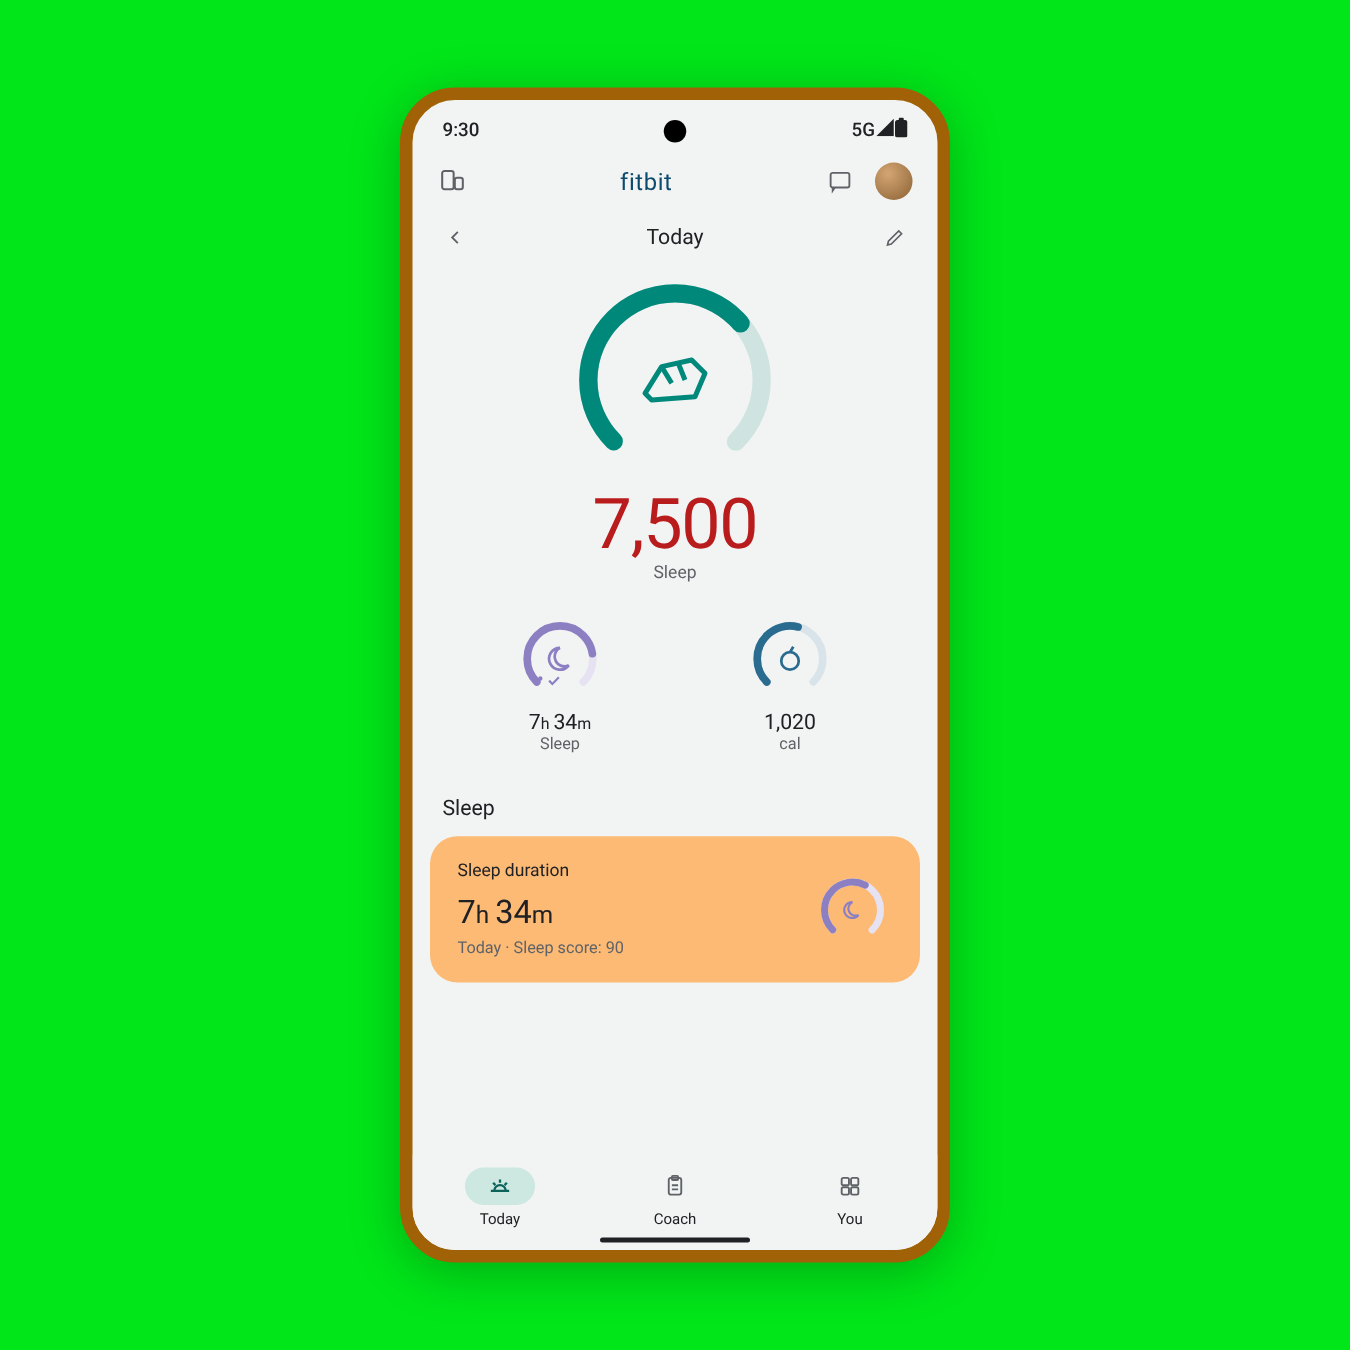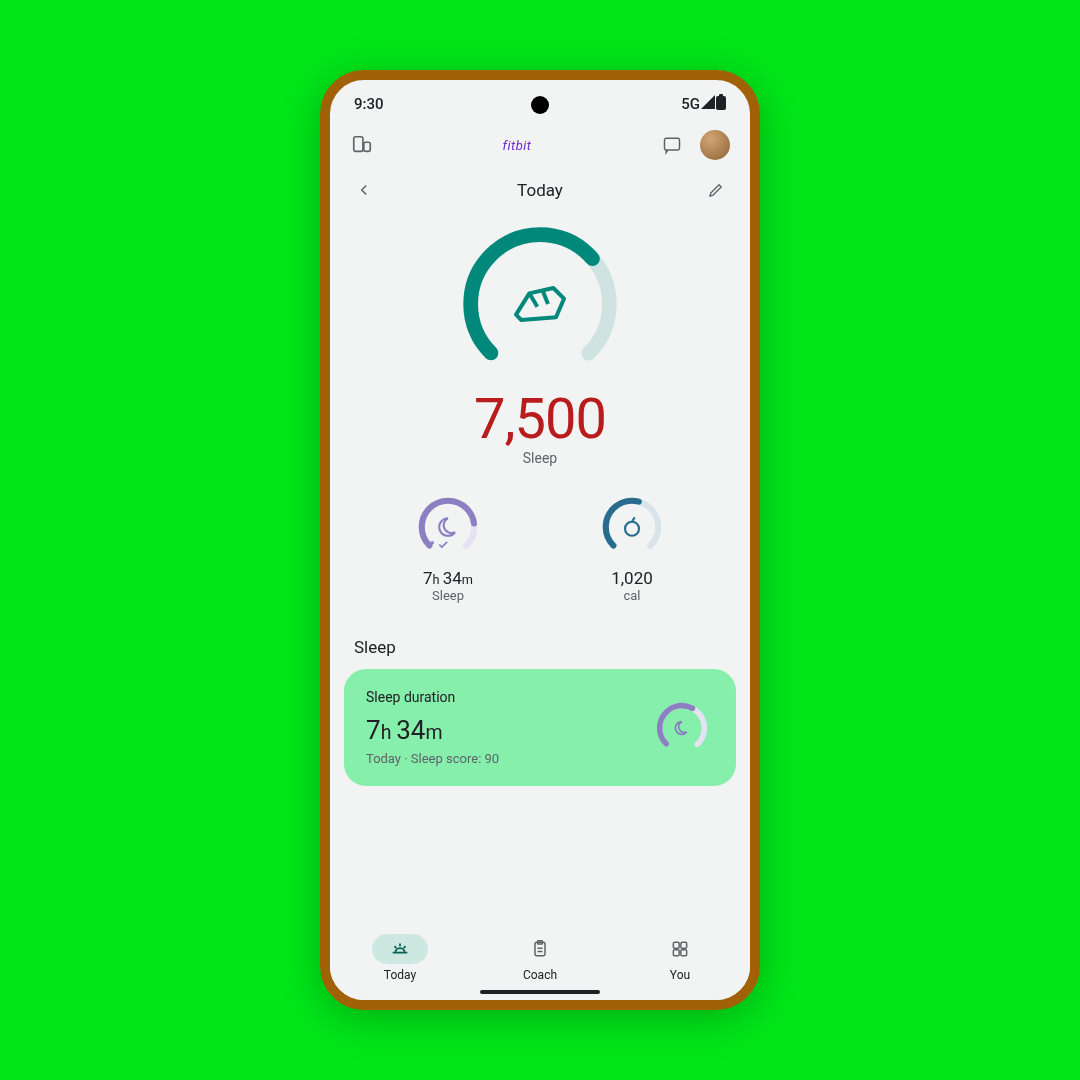--- a/index.html
+++ b/index.html
@@ -2,37 +2,37 @@
 <html><head>
 <meta charset="utf-8">
 <style>
 * { margin:0; padding:0; box-sizing:border-box; font-family:-apple-system,BlinkMacSystemFont,'Segoe UI',Roboto,sans-serif; }
 body { width:1080px; height:1080px; background:#00e619; display:flex; align-items:center; justify-content:center; }
 .phone { width:440px; height:940px; background:#f2f4f3; border-radius:44px; border:10px solid #a16207; position:relative; overflow:hidden; box-shadow:0 8px 40px rgba(0,0,0,.25); }
 .camera { position:absolute; top:16px; left:50%; transform:translateX(-50%); width:18px; height:18px; background:#000; border-radius:50%; z-index:10; }
 .status-bar { display:flex; justify-content:space-between; align-items:center; padding:14px 24px 6px; font-size:15px; font-weight:500; color:#202124; }
 .status-right { display:flex; align-items:center; gap:0;justify-content:space-between; }
 .app-header { display:flex; justify-content:space-between; align-items:center; padding:10px 20px; }
-.brand { font-size:13px; color:#6d28d9; letter-spacing:.5px; font-weight:400;font-style:italic; }
+.brand { font-size:19px; color:#0c4a6e; letter-spacing:.5px; font-weight:400; }
 .icon-btn { width:24px; height:24px; display:flex; align-items:center; justify-content:center; color:#5f6368; cursor:pointer; }
 .header-right { display:flex; align-items:center; gap:16px; }
 .avatar { width:30px; height:30px; border-radius:50%; background:radial-gradient(circle at 35% 30%,#d4a574,#8b6234); }
 .date-row { display:flex; justify-content:space-between; align-items:center; padding:8px 22px; }
 .date-label { font-size:17px; color:#202124; position:absolute; left:50%; transform:translateX(-50%); }
 .main-ring { display:flex; flex-direction:column; align-items:center; padding:14px 0 6px; }
 .ring-svg { width:160px; height:160px; }
 .steps-val { font-size:56px; font-weight:400; color:#b91c1c; margin-top:2px; letter-spacing:-1px; }
 .steps-lbl { font-size:14px; color:#5f6368; margin-top:-2px; }
 .metrics-row { display:flex; justify-content:space-around; padding:20px 26px 10px; }
 .metric { display:flex; flex-direction:column; align-items:center; }
 .metric-ring { width:70px; height:70px; position:relative; }
 .metric-val { font-size:17px; color:#202124; margin-top:6px; font-weight:400; }
 .metric-lbl { font-size:13px; color:#5f6368; }
 .section-title { font-size:17px; color:#202124; padding:24px 24px 12px; }
-.card { background:#86efac; border-radius:22px; margin:0 14px; padding:20px 22px; display:flex; justify-content:space-between; align-items:center; }
+.card { background:#fdba74; border-radius:22px; margin:0 14px; padding:20px 22px; display:flex; justify-content:space-between; align-items:center; }
 .card-title { font-size:14px; color:#202124; margin-bottom:10px; }
 .card-val { font-size:26px; color:#202124; font-weight:400; }
 .card-sub { font-size:13px; color:#5f6368; margin-top:6px; }
 .card-ring { width:64px; height:64px; }
 .nav { position:absolute; bottom:0; left:0; right:0; background:#f2f4f3; display:flex; justify-content:space-around; padding:10px 0 18px; }
 .nav-item { display:flex; flex-direction:column; align-items:center; gap:4px; cursor:pointer; }
 .nav-icon { width:56px; height:30px; display:flex; align-items:center; justify-content:center; border-radius:16px; color:#5f6368; }
 .nav-icon.active { background:#cce8e0; color:#0b635a; }
 .nav-lbl { font-size:12px; color:#202124; }
 .home-ind { position:absolute; bottom:6px; left:50%; transform:translateX(-50%); width:120px; height:4px; background:#202124; border-radius:3px; }

